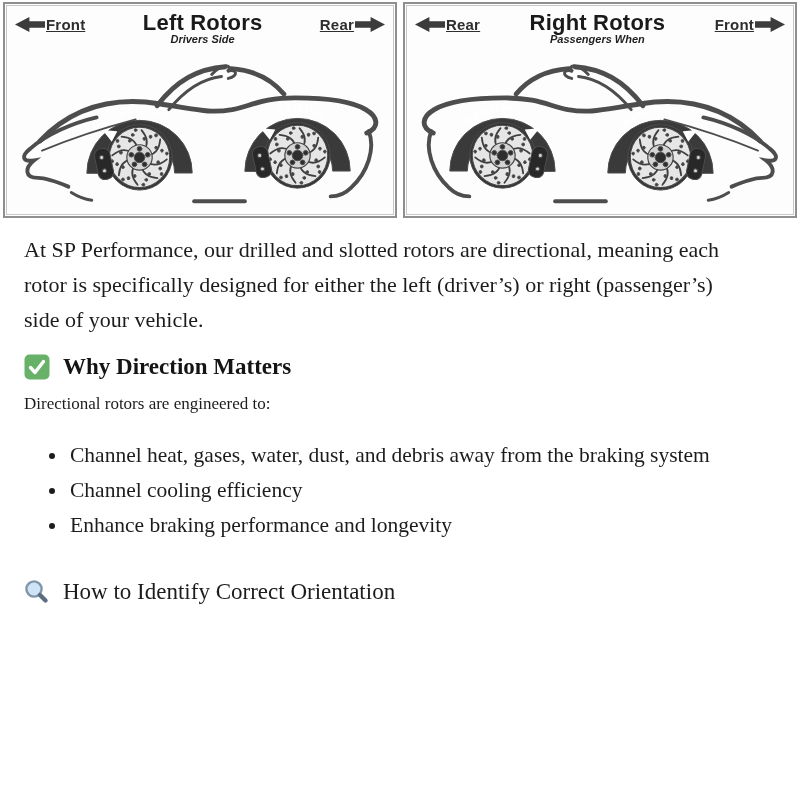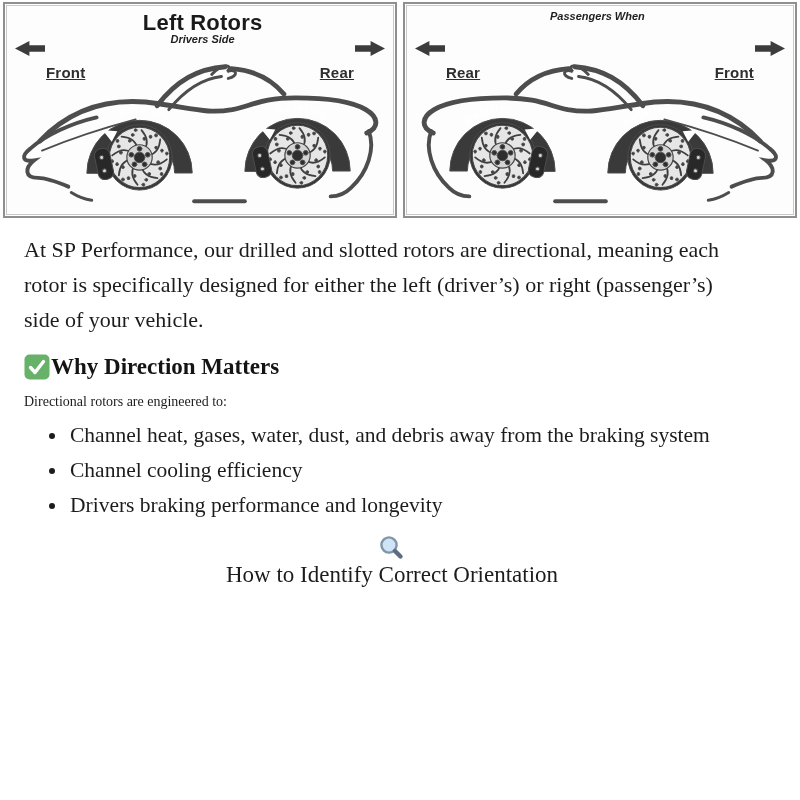--- a/index.html
+++ b/index.html
@@ -20,41 +20,41 @@
   }
   .panel-header {
     display: flex; justify-content: space-between; align-items: flex-start;
     padding: 7px 10px 0 10px;
     font-family: "Liberation Sans", sans-serif;
     position: relative; z-index: 2;
   }
   .dir { display: flex; align-items: center; gap: 1px; margin-top: 5px; }
   .dir-text {
     font-weight: bold; font-size: 15px; text-decoration: underline;
-    color: #2e2e2e; letter-spacing: 0.2px; margin-top: 48px;
+    color: #2e2e2e; letter-spacing: 0.2px;
   }
   .block-arrow { width: 30px; height: 15px; background: #3c3c3c; }
   .block-arrow.left  { clip-path: polygon(0 50%, 48% 0, 48% 28%, 100% 28%, 100% 72%, 48% 72%, 48% 100%); }
   .block-arrow.right { clip-path: polygon(100% 50%, 52% 0, 52% 28%, 0 28%, 0 72%, 52% 72%, 52% 100%); }
   .panel-title-block { text-align: center; line-height: 1.05; }
   .panel-title { font-size: 22px; font-weight: 800; color: #1a1a1a; letter-spacing: 0.2px; }
   .panel-subtitle { font-size: 11px; font-weight: bold; font-style: italic; color: #222; }
   .car-svg { position: absolute; left: 1px; bottom: 3px; width: calc(100% - 2px); height: 158px; z-index: 1; }
 
   
   .content { padding: 0 40px 0 24px; }
   .intro { font-size: 22px; line-height: 35px; max-width: 700px; margin: 14px 0 0 0; }
   .sec-heading {
-    display: flex; align-items: center; gap: 1px;
+    display: flex; align-items: center; gap: 13px;
     font-size: 23px; font-weight: bold; margin: 17px 0 0 0; color: #141414;
   }
-  .sec-heading.regular { font-weight: normal; margin-top: 12px; color: #1c1c1c; flex-direction: column; }
+  .sec-heading.regular { font-weight: normal; margin-top: 36px; color: #1c1c1c; }
   .sec-heading .emoji { display: inline-flex; flex: 0 0 auto; }
-  .lead { font-size: 14px; margin: 14px 0 8px 0; }
-  ul.bullets { margin: 8px 0 0 0; padding-left: 44px; max-width: 720px; list-style: disc; }
+  .lead { font-size: 17px; margin: 14px 0 8px 0; }
+  ul.bullets { margin: 24px 0 0 0; padding-left: 44px; max-width: 720px; list-style: disc; }
   ul.bullets li { font-size: 21.5px; line-height: 35px; padding-left: 2px; }
   ul.bullets.second { margin-top: 12px; }
 </style>
 </head>
 <body>
 
 <svg width="0" height="0" style="position:absolute" aria-hidden="true">
   <defs>
     <g id="wheel-art">
 
@@ -194,20 +194,21 @@
     </svg>
   </div>
 
   <div class="panel">
     <div class="panel-header">
       <div class="dir">
         <span class="block-arrow left"></span>
         <span class="dir-text">Rear</span>
       </div>
       <div class="panel-title-block">
+        <div class="panel-title">Right Rotors</div>
         <div class="panel-subtitle">Passengers When</div>
       </div>
       <div class="dir">
         <span class="dir-text">Front</span>
         <span class="block-arrow right"></span>
       </div>
     </div>
     <svg class="car-svg" viewBox="0 0 384 162">
       <g transform="translate(384,0) scale(-1,1)">
           <use href="#car-art"></use>
@@ -241,21 +242,21 @@
       </svg>
     </span>
     <span>Why Direction Matters</span>
   </div>
 
   <p class="lead">Directional rotors are engineered to:</p>
 
   <ul class="bullets">
     <li>Channel heat, gases, water, dust, and debris away from the braking system</li>
     <li>Channel cooling efficiency</li>
-    <li>Drivers braking performance and longevity</li>
+    <li>Enhance braking performance and longevity</li>
   </ul>
 
   <div class="sec-heading regular">
     <span class="emoji">
       <svg width="26" height="26" viewBox="0 0 26 26">
         <circle cx="10" cy="10" r="7.6" fill="#cfe4f7" stroke="#8096a8" stroke-width="2.4"></circle>
         <line x1="16" y1="16" x2="21.5" y2="21.5" stroke="#5b6d80" stroke-width="4.4" stroke-linecap="round"></line>
       </svg>
     </span>
     <span>How to Identify Correct Orientation</span>

